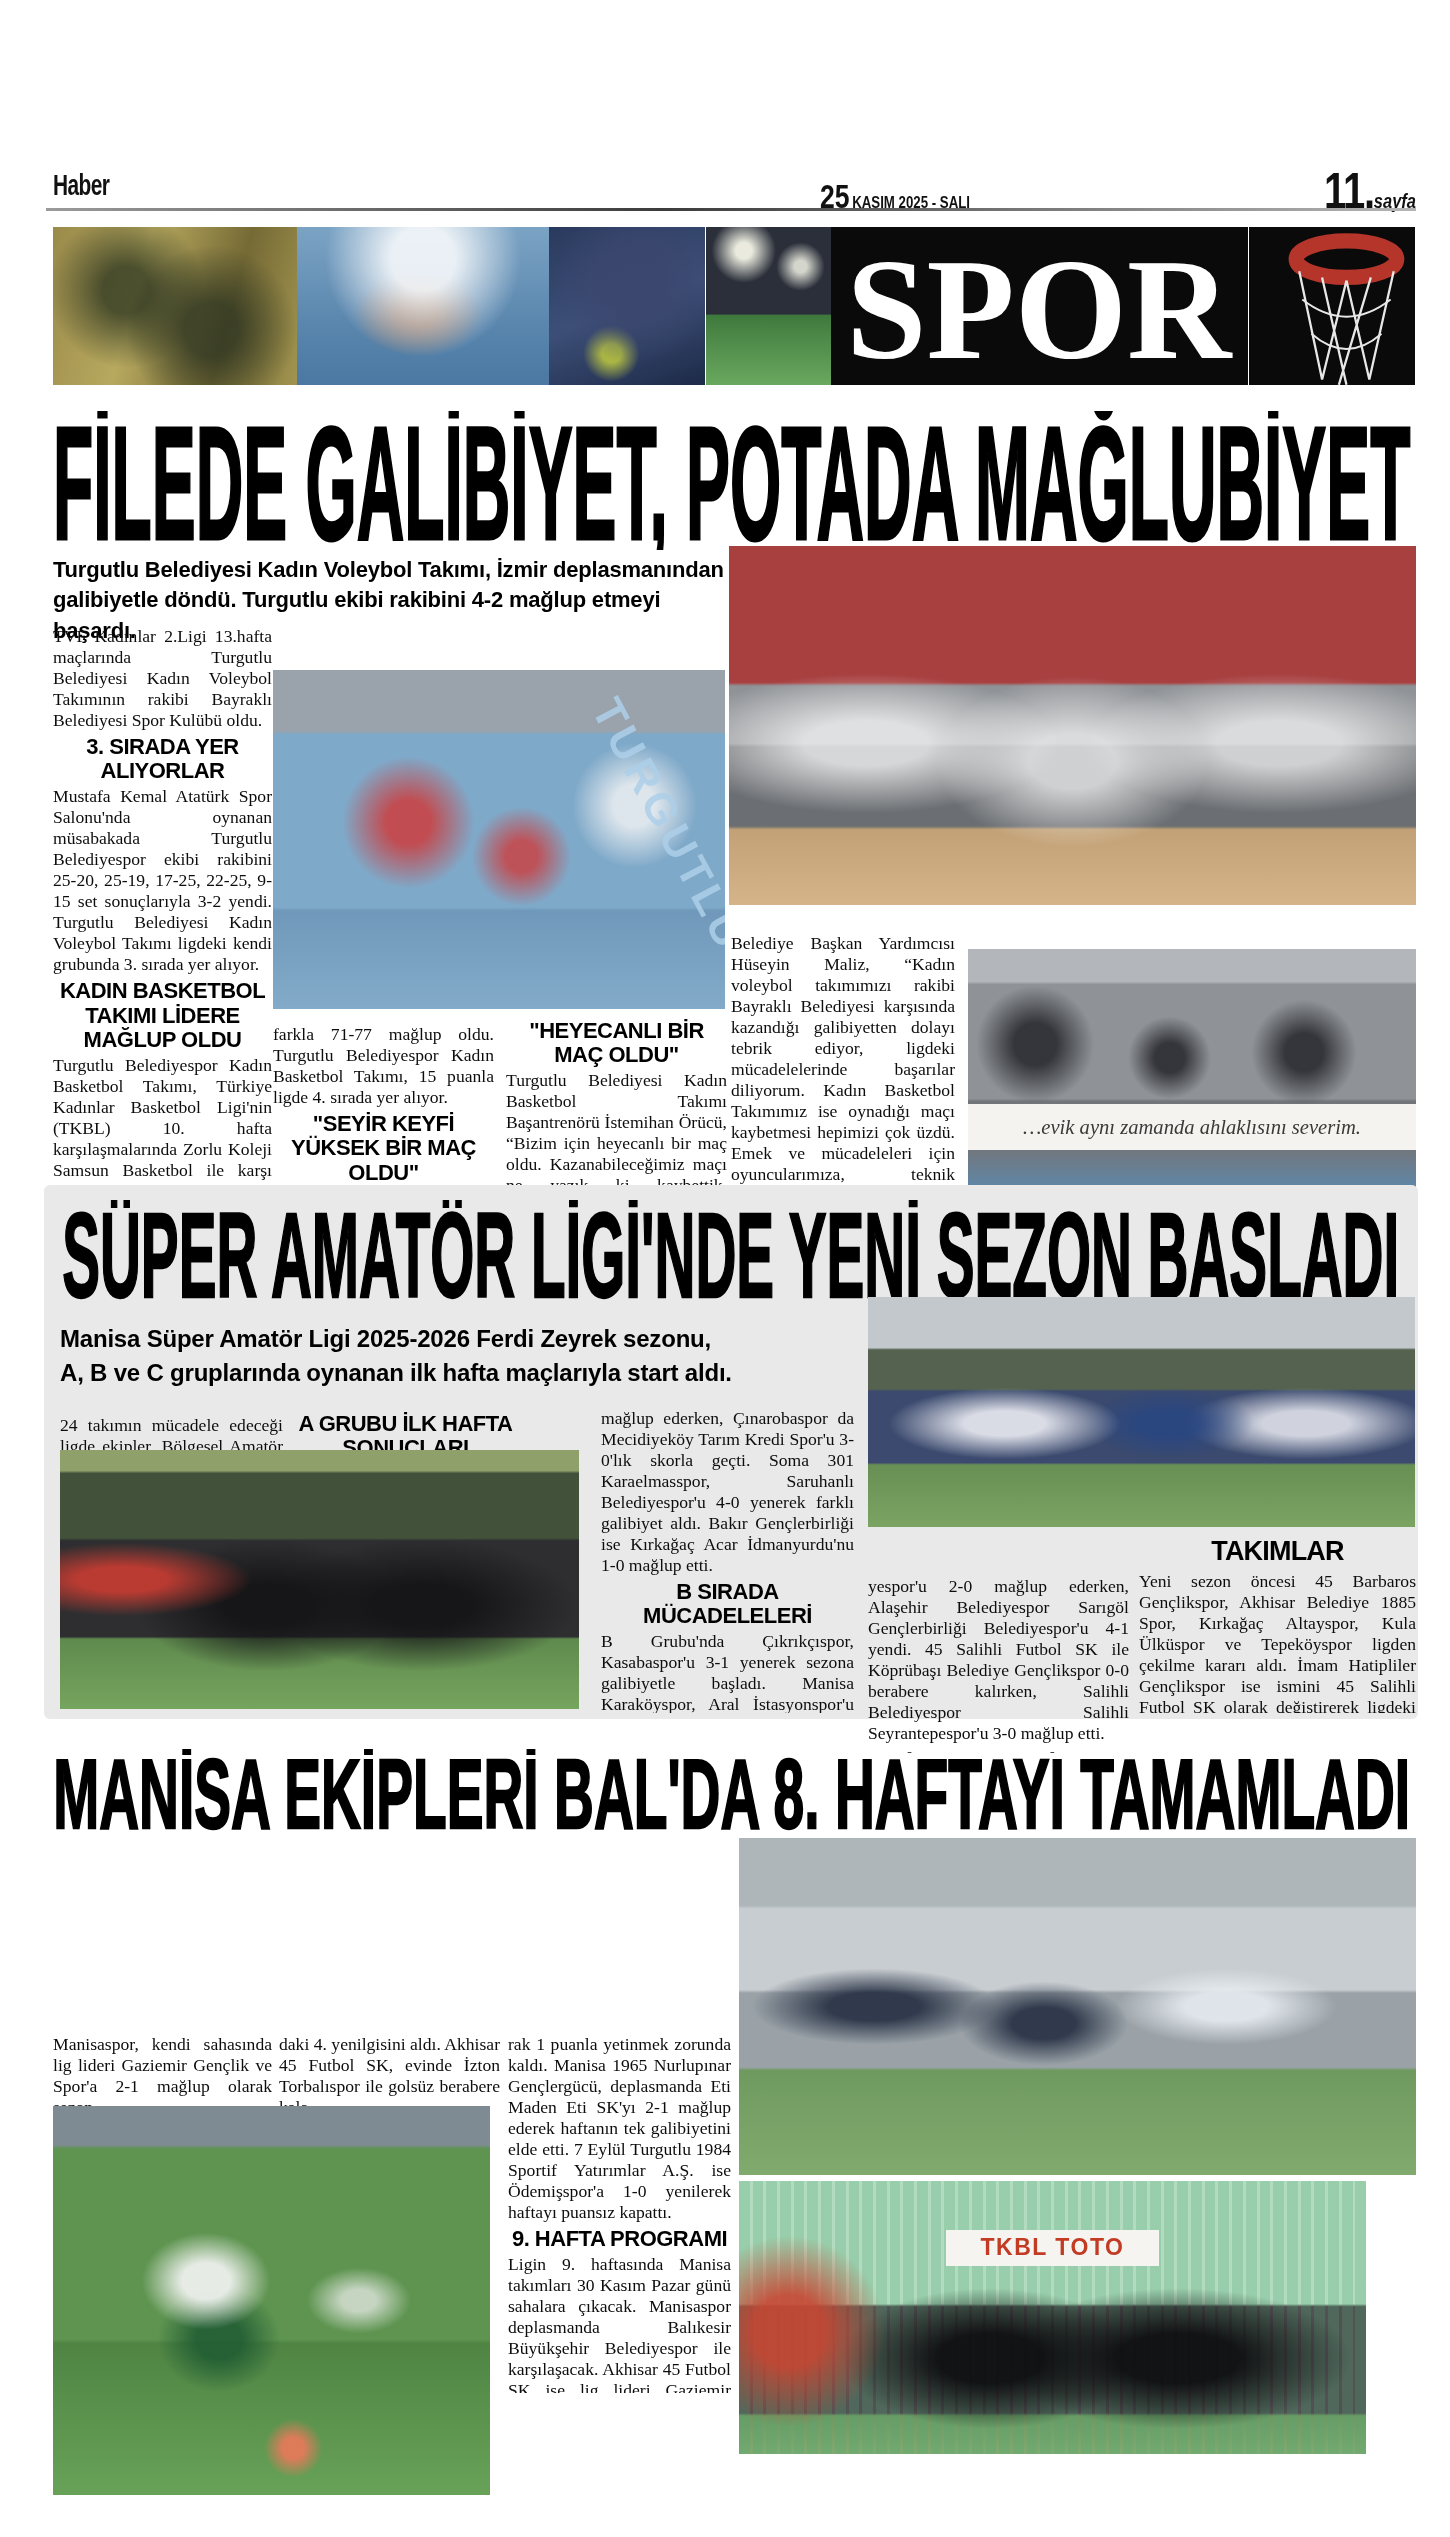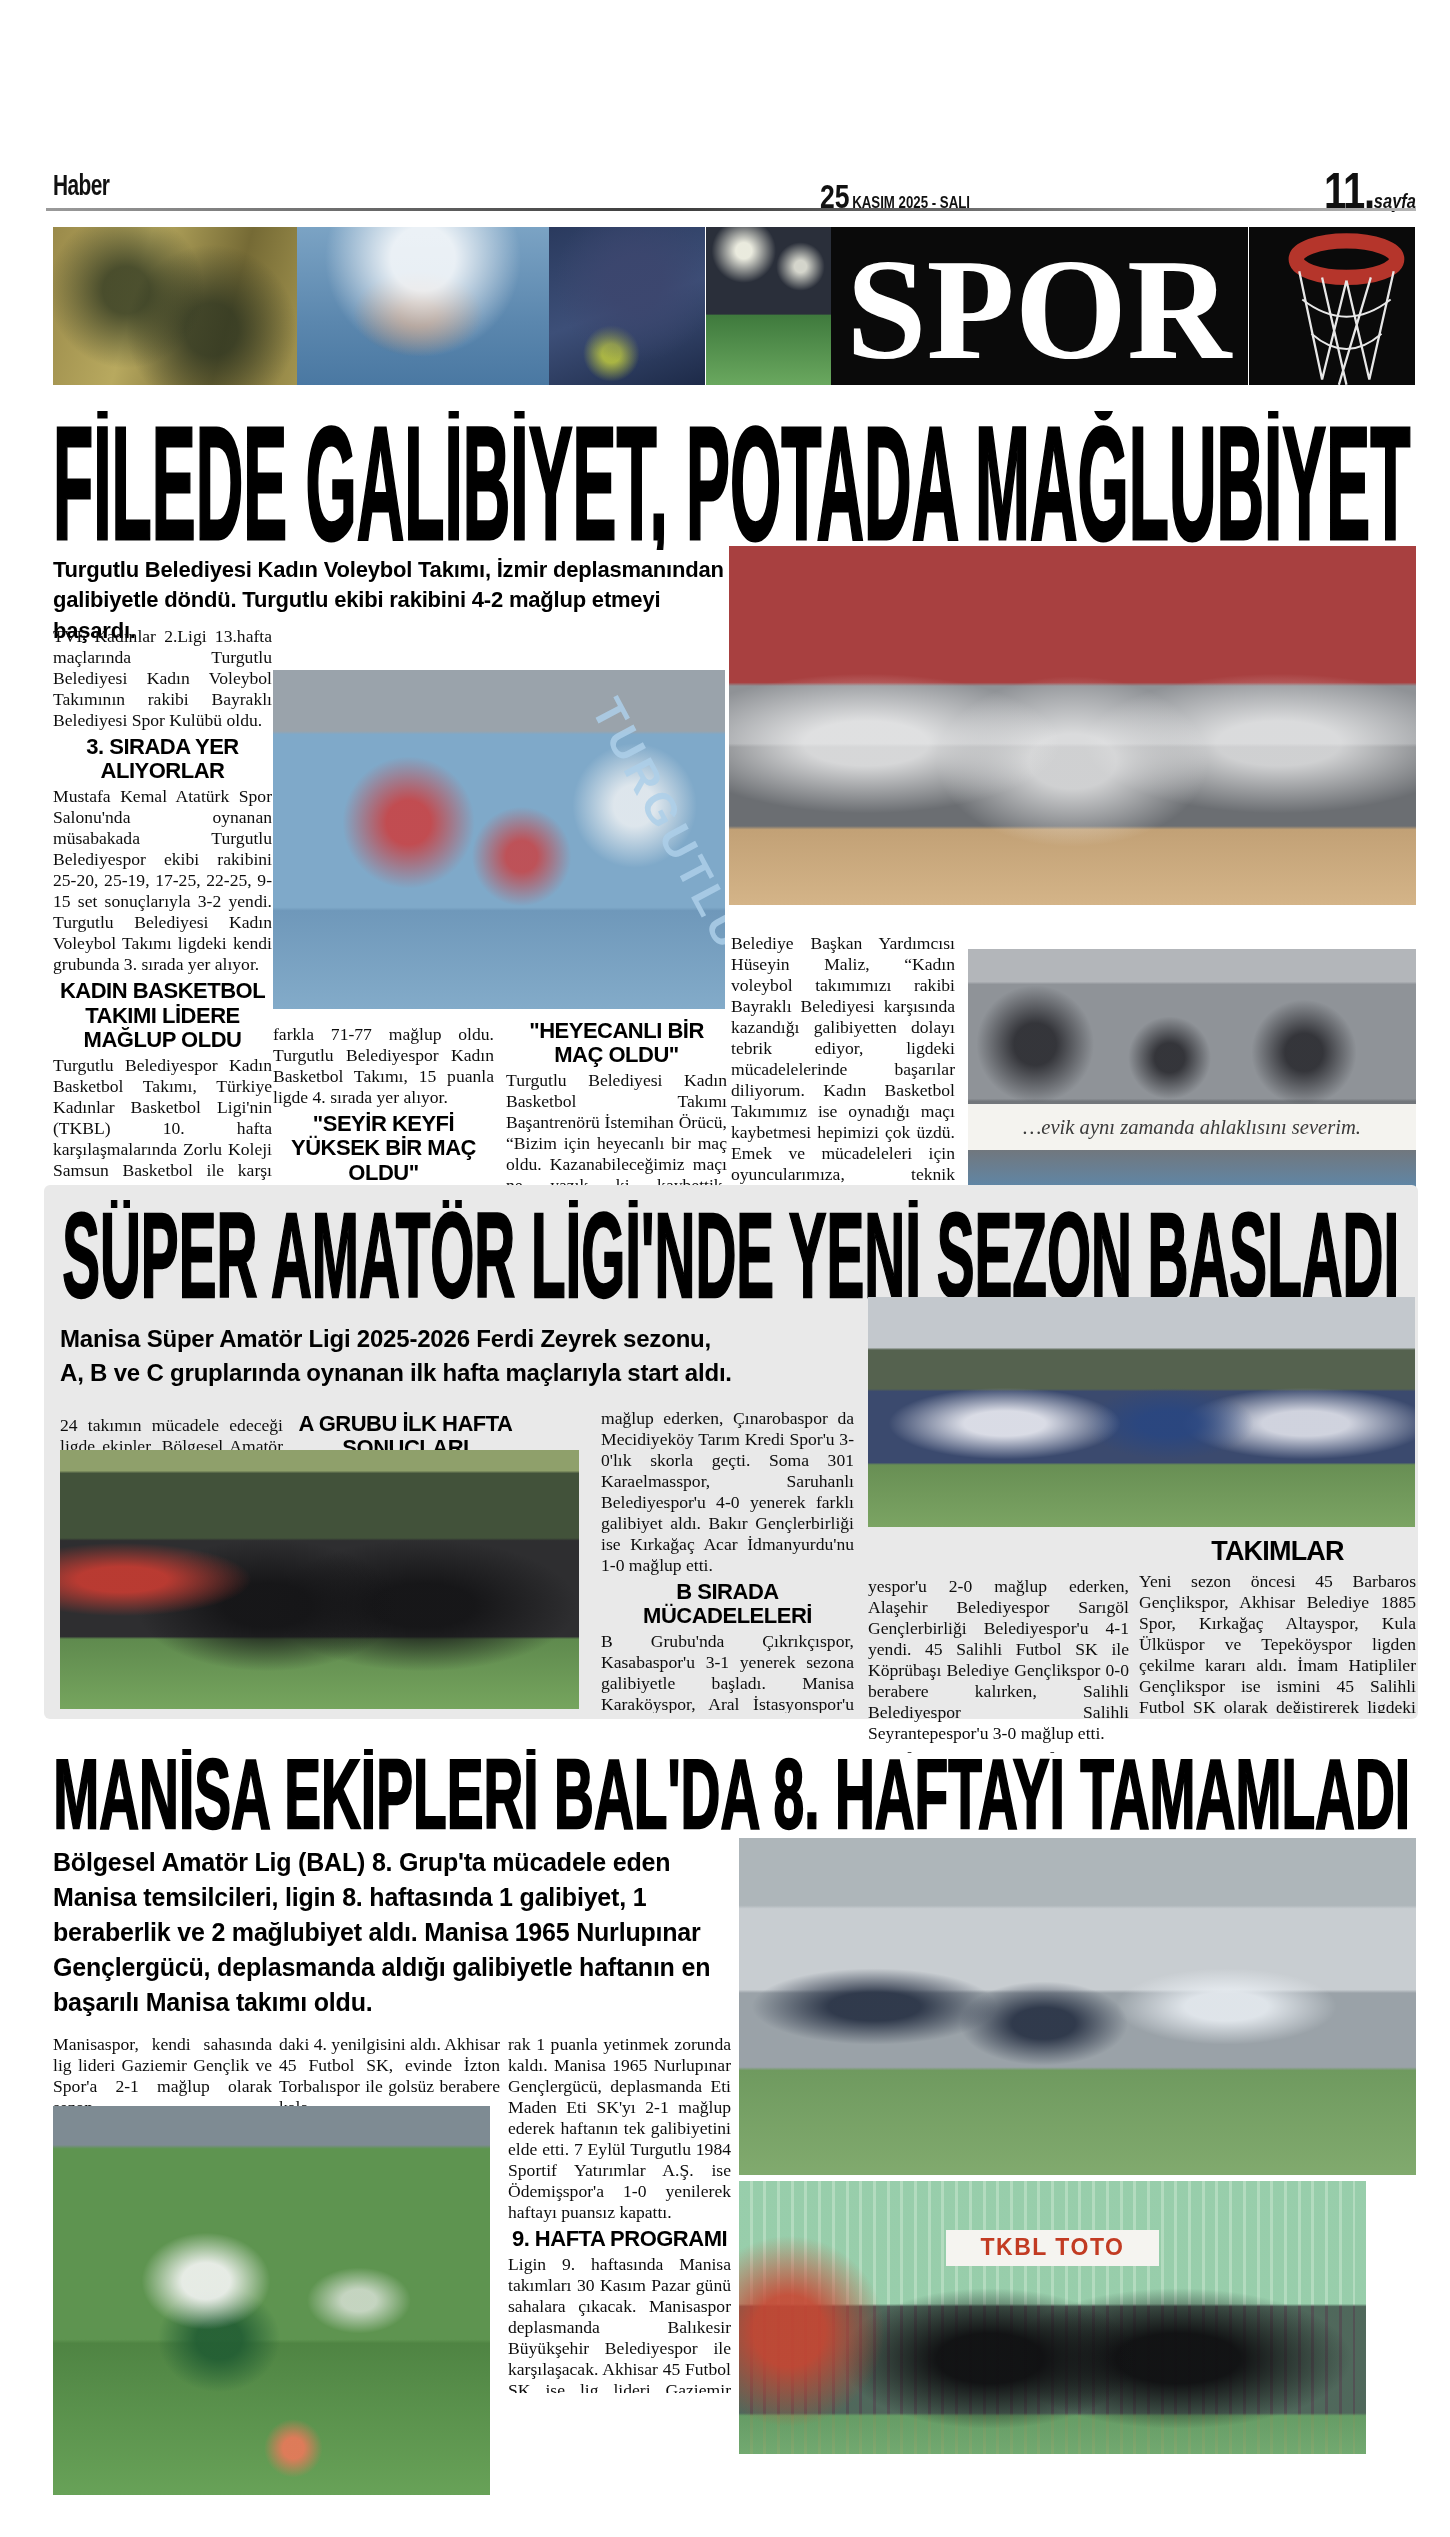--- a/index.html
+++ b/index.html
@@ -193,21 +193,20 @@
   <div class="col" style="left:1139px;top:1536px;width:277px;height:177px;">
     <div class="colhead big" style="margin-top:0;">TAKIMLAR</div>
     <p>Yeni sezon öncesi 45 Barbaros Gençlikspor, Akhisar Belediye 1885 Spor, Kırkağaç Altayspor, Kula Ülküspor ve Tepeköyspor ligden çekilme kararı aldı. İmam Hatipliler Gençlikspor ise ismini 45 Salihli Futbol SK olarak değiştirerek ligdeki mücadelesine devam ediyor.</p>
 
   </div>
 
   <svg class="abs headline-svg" style="left:53px;top:1749px;" width="1362" height="90" viewBox="0 0 1785 118">
     <text x="0" y="104" textLength="1779" lengthAdjust="spacingAndGlyphs" font-size="130" font-weight="bold" fill="#000" stroke="#000" stroke-width="3">MANİSA EKİPLERİ BAL'DA 8. HAFTAYI TAMAMLADI</text>
   </svg>
 
-  <div class="abs standfirst" style="left:53px;top:1845px;width:683px;font-size:25px;line-height:1.4;">Bölgesel Amatör Lig (BAL) 8. Grup'ta mücadele eden Manisa temsilcileri, ligin 8. haftasında 1 galibiyet, 1 beraberlik ve 2 mağlubiyet aldı. Manisa 1965 Nurlupınar Gençlergücü, deplasmanda aldığı galibiyetle haftanın en başarılı Manisa takımı oldu.</div>
 
   <div class="col" style="left:53px;top:2034px;width:219px;height:73px;">
     <p>Manisaspor, kendi sahasında lig lideri Gaziemir Gençlik ve Spor'a 2-1 mağlup olarak sezon-</p>
   </div>
 
   <div class="col" style="left:279px;top:2034px;width:221px;height:73px;">
     <p>daki 4. yenilgisini aldı. Akhisar 45 Futbol SK, evinde İzton Torbalıspor ile golsüz berabere kala-</p>
   </div>
 
   <div class="col" style="left:508px;top:2034px;width:223px;height:359px;">

